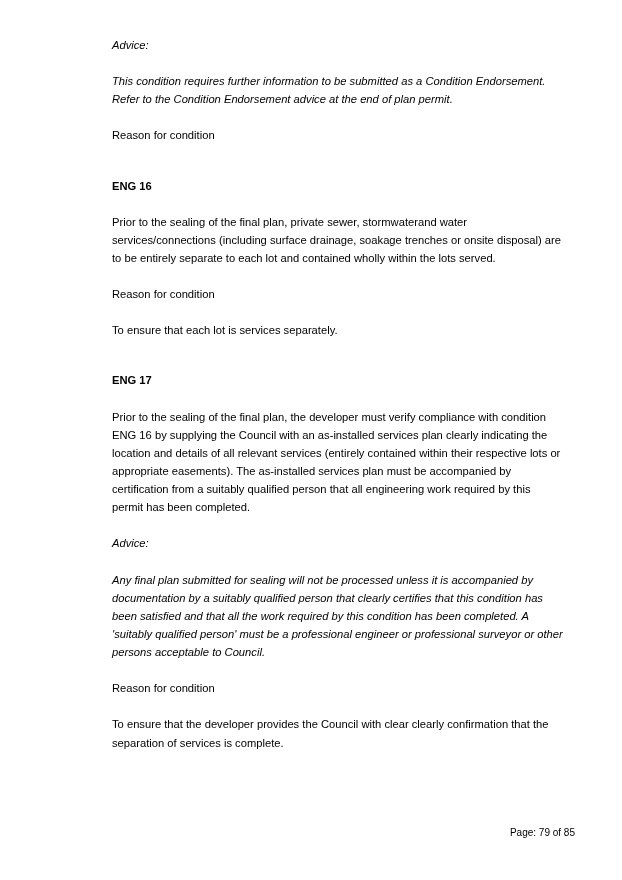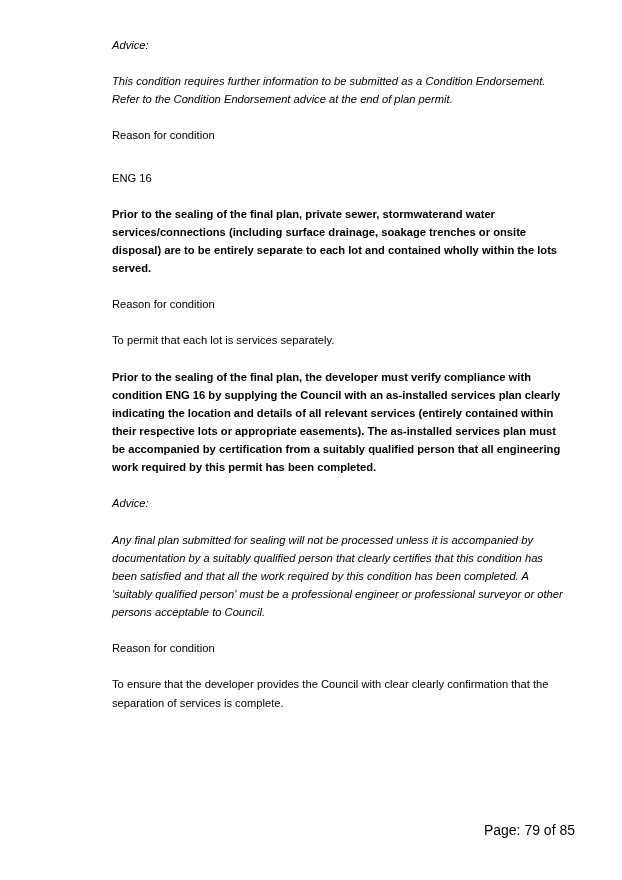--- a/index.html
+++ b/index.html
@@ -24,35 +24,35 @@
   .block {
     margin: 0 0 18px 0;
     font-size: 11.2px;
     line-height: 1.62;
     text-align: left;
   }
   .block.italic {
     font-style: italic;
   }
   .block.bold {
-    font-weight: bold;
+    font-weight: normal;
     margin-top: 16px;
   }
   .block.heading {
-    font-weight: normal;
-    margin-top: 24px;
+    font-weight: bold;
+    margin-top: 32px;
     margin-bottom: 18px;
   }
   .footer {
     position: absolute;
     left: 112px;
     right: 47px;
     bottom: 42px;
     text-align: right;
-    font-size: 14px;
+    font-size: 10px;
     color: #000000;
   }
 </style>
 </head>
 <body>
 
 <div class="page">
 
   <p class="block italic">Advice:</p>
 
@@ -60,22 +60,23 @@
 
   <p class="block">Reason for condition</p>
 
 
   <p class="block heading">ENG 16</p>
 
   <p class="block bold">Prior to the sealing of the final plan, private sewer, stormwaterand water services/connections (including surface drainage, soakage trenches or onsite disposal) are to be entirely separate to each lot and contained wholly within the lots served.</p>
 
   <p class="block">Reason for condition</p>
 
-  <p class="block">To permit that each lot is services separately.</p>
+  <p class="block">To ensure that each lot is services separately.</p>
 
+  <p class="block heading">ENG 17</p>
 
   <p class="block bold">Prior to the sealing of the final plan, the developer must verify compliance with condition ENG 16 by supplying the Council with an as-installed services plan clearly indicating the location and details of all relevant services (entirely contained within their respective lots or appropriate easements). The as-installed services plan must be accompanied by certification from a suitably qualified person that all engineering work required by this permit has been completed.</p>
 
   <p class="block italic">Advice:</p>
 
   <p class="block italic">Any final plan submitted for sealing will not be processed unless it is accompanied by documentation by a suitably qualified person that clearly certifies that this condition has been satisfied and that all the work required by this condition has been completed. A 'suitably qualified person' must be a professional engineer or professional surveyor or other persons acceptable to Council.</p>
 
   <p class="block">Reason for condition</p>
 
   <p class="block">To ensure that the developer provides the Council with clear clearly confirmation that the separation of services is complete.</p>

